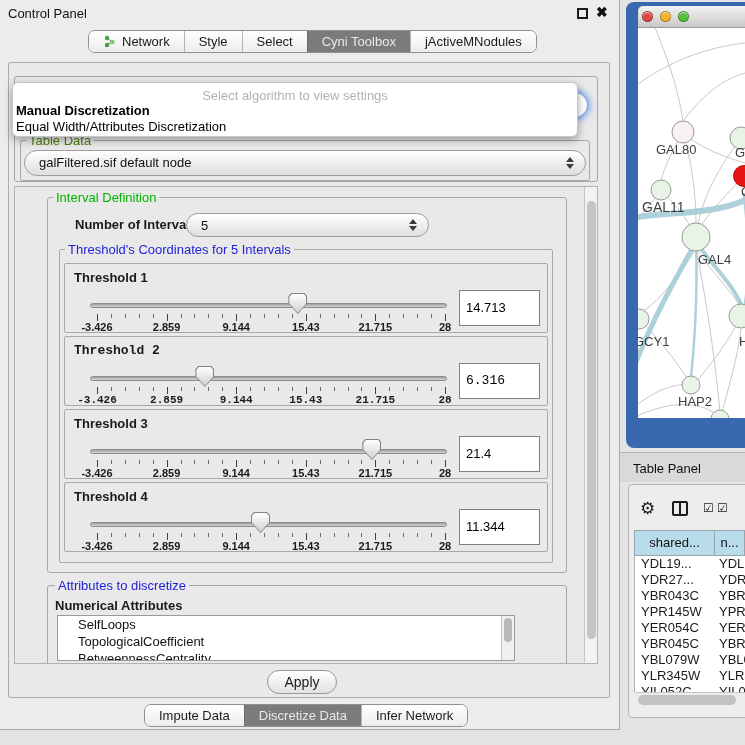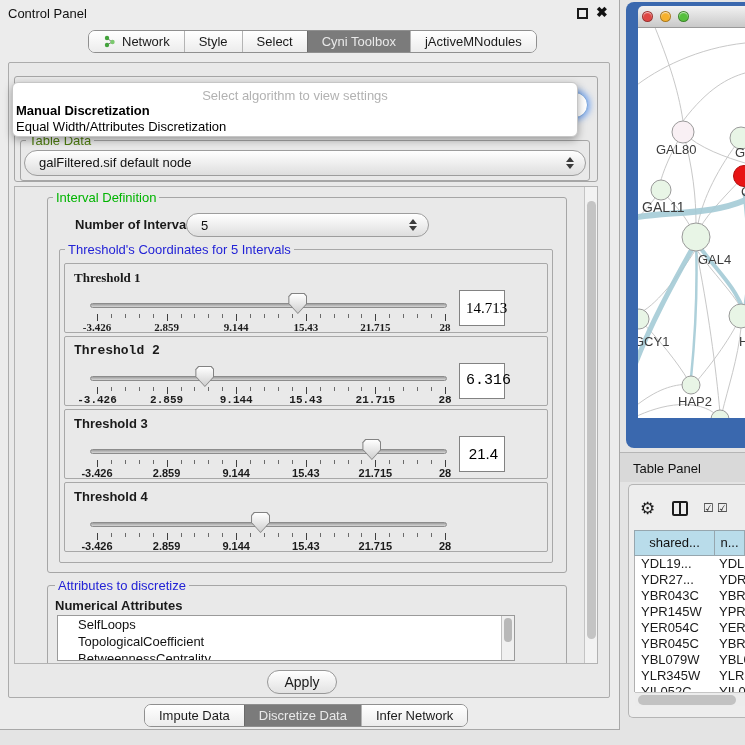--- a/index.html
+++ b/index.html
@@ -72,22 +72,22 @@
   .t-thumb{position:absolute;top:29px;width:19px;height:21px;
     clip-path:polygon(15% 0%,85% 0%,100% 15%,100% 50%,50% 100%,0% 50%,0% 15%);background:#828282}
   .t-thumb::after{content:'';position:absolute;left:1px;top:1px;right:1px;bottom:1px;
     clip-path:polygon(15% 0%,85% 0%,100% 15%,100% 50%,50% 100%,0% 50%,0% 15%);
     background:linear-gradient(#ffffff,#cfcfcf)}
   .t-ticks{position:absolute;left:32px;top:50px;width:348px;height:8px}
   .tick{position:absolute;top:0;width:1px;height:4px;background:#6a6a6a}
   .tick.major{height:7px;background:#3f3f3f}
   .t-ticklabels{position:absolute;left:32px;top:57px;width:348px;height:12px}
   .t-ticklabels span{position:absolute;transform:translateX(-50%);font-size:11px;font-weight:700;color:#1b1b1b;white-space:nowrap}
-  .t-value{position:absolute;left:394px;top:26px;width:46px;height:36px;background:#fff;border:1px solid #828282;
-    font-size:15px;text-align:right;line-height:34px;padding:0 6px;color:#000}
+  .t-value{position:absolute;left:394px;top:26px;width:81px;height:36px;background:#fff;border:1px solid #828282;
+    font-size:13px;line-height:34px;padding:0 6px;color:#000}
 
   #attr-group{position:absolute;left:32px;top:398px;width:520px;height:84px;border:1px solid #a6a6a6;border-radius:3px}
   #attr-title{left:40px;top:391px;color:var(--accent_blue)}
   #attr-label{left:40px;top:411px;font-weight:bold}
   #attr-list{position:absolute;left:42px;top:428px;width:458px;height:46px;background:#fff;border:1px solid #9a9a9a;overflow:hidden}
   .attr-item{padding-left:20px;font-size:13px;line-height:17px;color:#111}
   #attr-scroll{position:absolute;right:0;top:0;width:13px;height:44px;background:#f0f0f0;border-left:1px solid #c0c0c0}
   #attr-thumb{position:absolute;left:2px;top:2px;width:8px;height:24px;background:#b8b8b8;border-radius:4px}
 
   #apply-btn{left:267px;top:670px;width:70px;height:24px;border-radius:12px;
@@ -193,21 +193,21 @@
         <span>5</span>
         <span class="updown">
             <i class="up"></i>
             <i class="dn"></i>
           </span>
       </div>
 
       <div id="thr-group"></div>
       <div class="group-title" id="thr-title">Threshold's Coordinates for 5 Intervals</div>
       <div id="threshold-stack">
-          <div class="t-panel" style="top: 76px; font-family: Liberation Serif, serif;">
+          <div class="t-panel" style="top: 76px;">
     <div class="t-label">Threshold 1</div>
     <div class="t-track"></div>
     <div class="t-thumb" style="left: 223.365px;"></div>
     <div class="t-ticks">
               <div class="tick major" style="left: 0px;"></div>
               <div class="tick" style="left: 13.92px;"></div>
               <div class="tick" style="left: 27.84px;"></div>
               <div class="tick" style="left: 41.76px;"></div>
               <div class="tick" style="left: 55.68px;"></div>
               <div class="tick major" style="left: 69.6px;"></div>
@@ -359,20 +359,21 @@
               <div class="tick major" style="left: 348px;"></div>
             </div>
     <div class="t-ticklabels">
               <span style="left: 0px;">-3.426</span>
               <span style="left: 69.6px;">2.859</span>
               <span style="left: 139.2px;">9.144</span>
               <span style="left: 208.8px;">15.43</span>
               <span style="left: 278.4px;">21.715</span>
               <span style="left: 348px;">28</span>
             </div>
+    <div class="t-value">11.344</div>
   </div>
         </div>
 
       <div id="attr-group"></div>
       <div class="group-title" id="attr-title">Attributes to discretize</div>
       <div class="abs" id="attr-label">Numerical Attributes</div>
       <div id="attr-list">
         <div id="attr-items">
             <div class="attr-item">SelfLoops</div>
             <div class="attr-item">TopologicalCoefficient</div>

